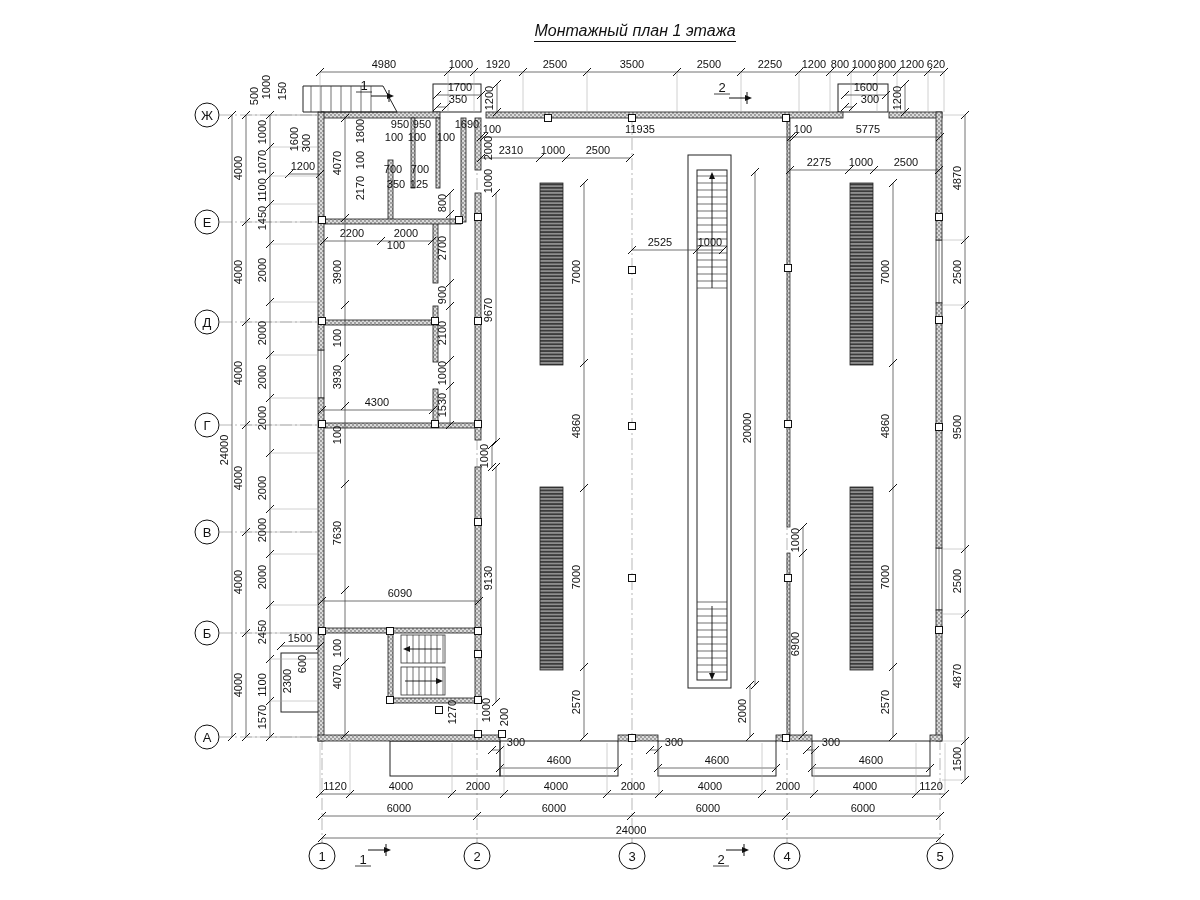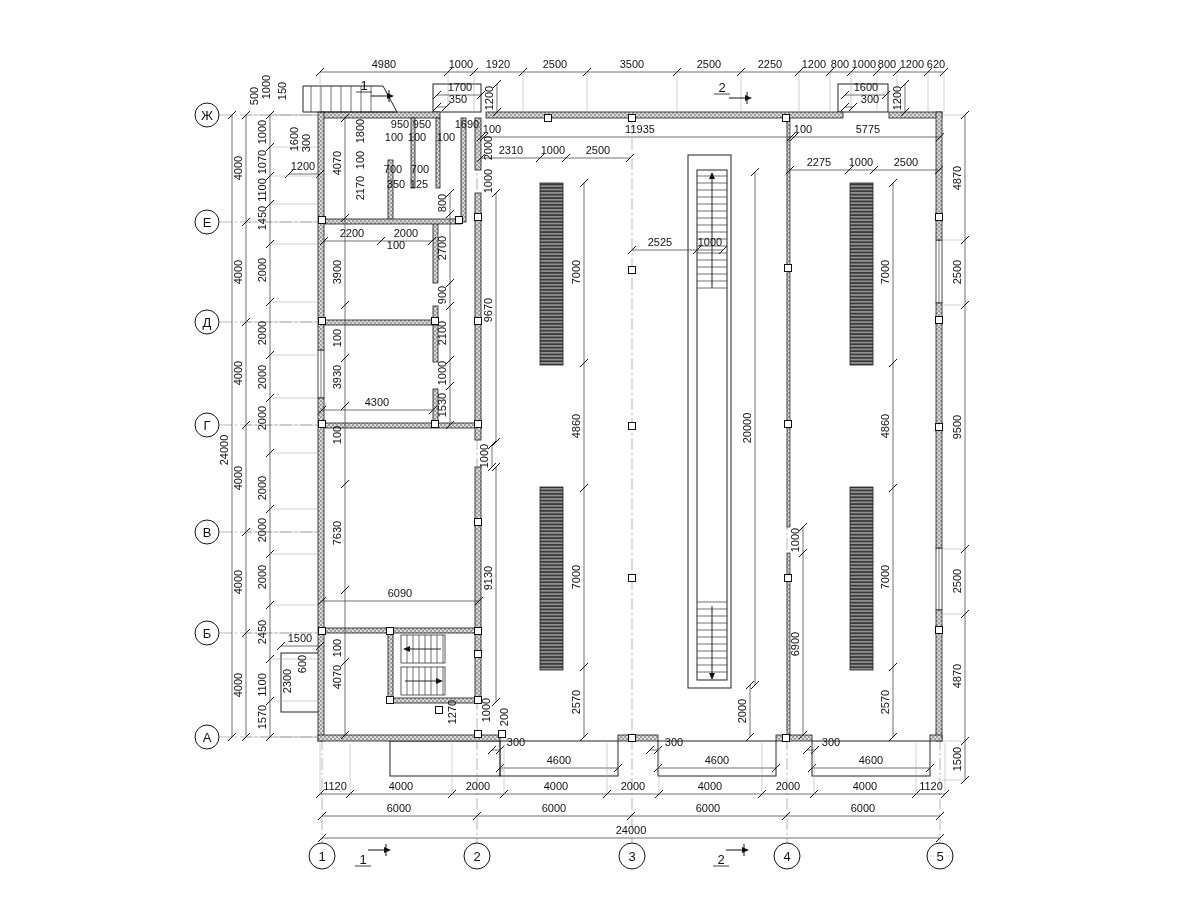--- a/index.html
+++ b/index.html
@@ -7,20 +7,21 @@
          font-family:"Liberation Sans",sans-serif;}
   .drawing-title{position:absolute;top:22px;left:470px;width:330px;text-align:center;
     font-size:16px;font-style:italic;color:#111;}
   .drawing-title span{border-bottom:1.2px solid #111;padding-bottom:2px;}
   svg text{font-family:"Liberation Sans",sans-serif;fill:#111;}
 </style>
 </head>
 <body>
 
 <div class="sheet">
+  <div class="drawing-title"><span>Монтажный план 1 этажа</span></div>
   <svg id="plan" width="1200" height="900" viewBox="0 0 1200 900">
       <defs>
         <pattern id="wh" width="4" height="4" patternUnits="userSpaceOnUse">
           <rect width="4" height="4" fill="#dcdcdc"></rect>
           <circle cx="1" cy="1" r="0.65" fill="#2e2e2e"></circle>
           <circle cx="3" cy="3" r="0.65" fill="#2e2e2e"></circle>
         </pattern>
         <pattern id="tr" width="8" height="3.4" patternUnits="userSpaceOnUse">
           <rect width="8" height="3.4" fill="#8f8f8f"></rect>
           <rect width="8" height="1.7" fill="#3b3b3b"></rect>

